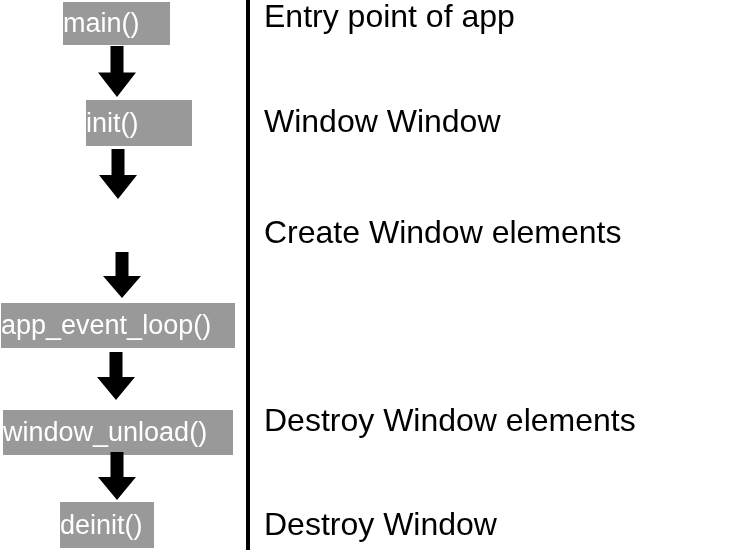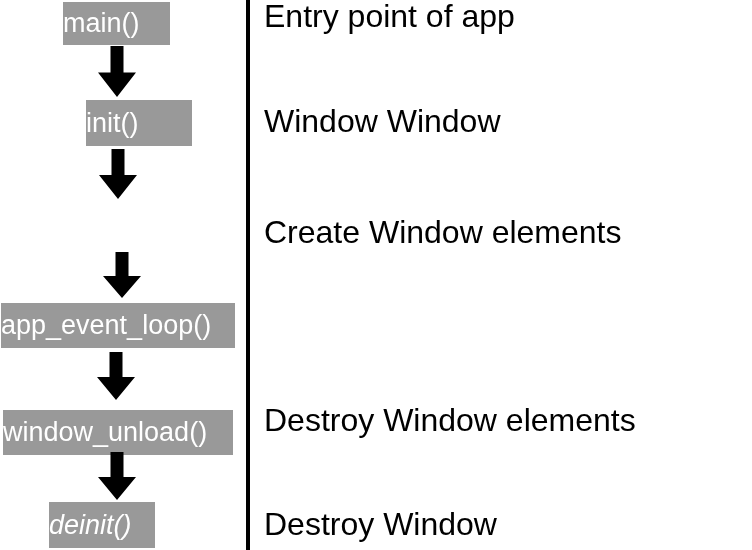--- a/index.html
+++ b/index.html
@@ -37,21 +37,21 @@
     display: flex;
     align-items: center;
     justify-content: flex-start;
     white-space: nowrap;
   }
   .box-1 { left: 63px; top: 2px;   width: 107px; height: 43px; }
   .box-2 { left: 62px; top: 100px; width: 106px; height: 46px; margin-left: 24px; }
   .box-3 { left: 12px; top: 201px; width: 208px; height: 45px; }
   .box-4 { left: 1px;  top: 303px; width: 234px; height: 45px; }
   .box-5 { left: 3px;  top: 402px; width: 230px; height: 45px; margin-top: 8px; }
-  .box-6 { left: 49px; top: 502px; width: 106px; height: 46px; font-style: italic; }
+  .box-6 { left: 60px; top: 502px; width: 94px; height: 46px; }
   .arrow {
     position: absolute;
     width: 38px;
     color: var(--arrow);
   }
   .arrow svg { display: block; width: 100%; height: 100%; }
   .arrow-1 { left: 98px;  top: 46px;  height: 51px; }
   .arrow-2 { left: 99px;  top: 149px; height: 50px; }
   .arrow-3 { left: 103px; top: 252px; height: 46px; }
   .arrow-4 { left: 97px;  top: 352px; height: 48px; }

